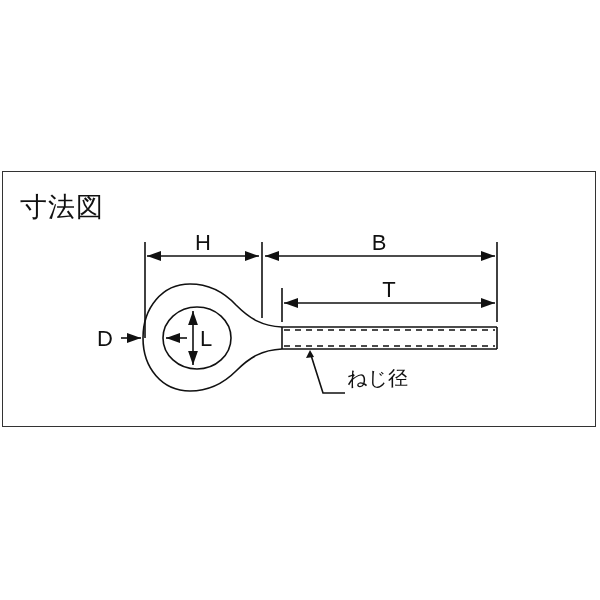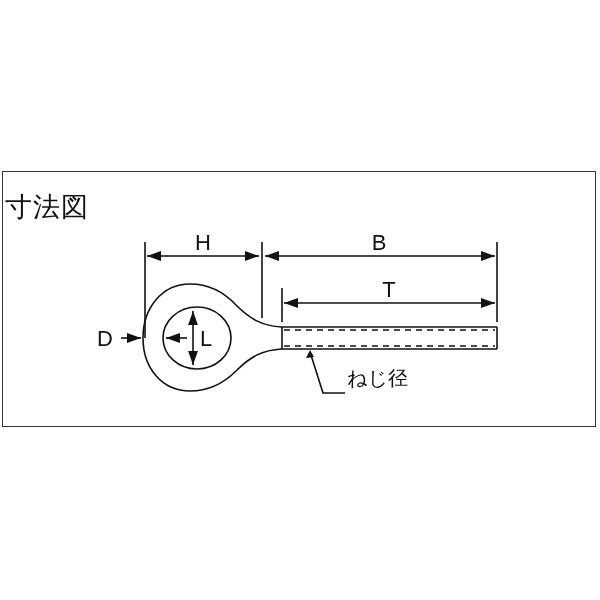--- a/index.html
+++ b/index.html
@@ -1,18 +1,18 @@
 <!DOCTYPE html>
 <html><head>
 <meta charset="utf-8">
 <style>
   html, body { margin:0; padding:0; background:#ffffff; }
   body { width:600px; height:600px; position:relative; overflow:hidden; font-family:"DejaVu Sans", sans-serif; }
   .frame { position:absolute; left:2px; top:171px; width:594px; height:256px; border:1.5px solid #333; box-sizing:border-box; }
-  .title { position:absolute; left:5px; top:189px; font-size:27px; color:#111; letter-spacing:1px; font-family:"DejaVu Sans", sans-serif; }
+  .title { position:absolute; left:20px; top:189px; font-size:27px; color:#111; letter-spacing:1px; font-family:"DejaVu Sans", sans-serif; }
   svg { position:absolute; left:0; top:0; }
   .lbl { font-family:"Liberation Sans", sans-serif; font-size:22px; fill:#111; }
   .jp { font-family:"DejaVu Sans", sans-serif; font-size:20px; fill:#111; }
 </style>
 </head>
 <body>
 
 <div class="frame"></div>
 <div class="title">寸法図</div>
 

